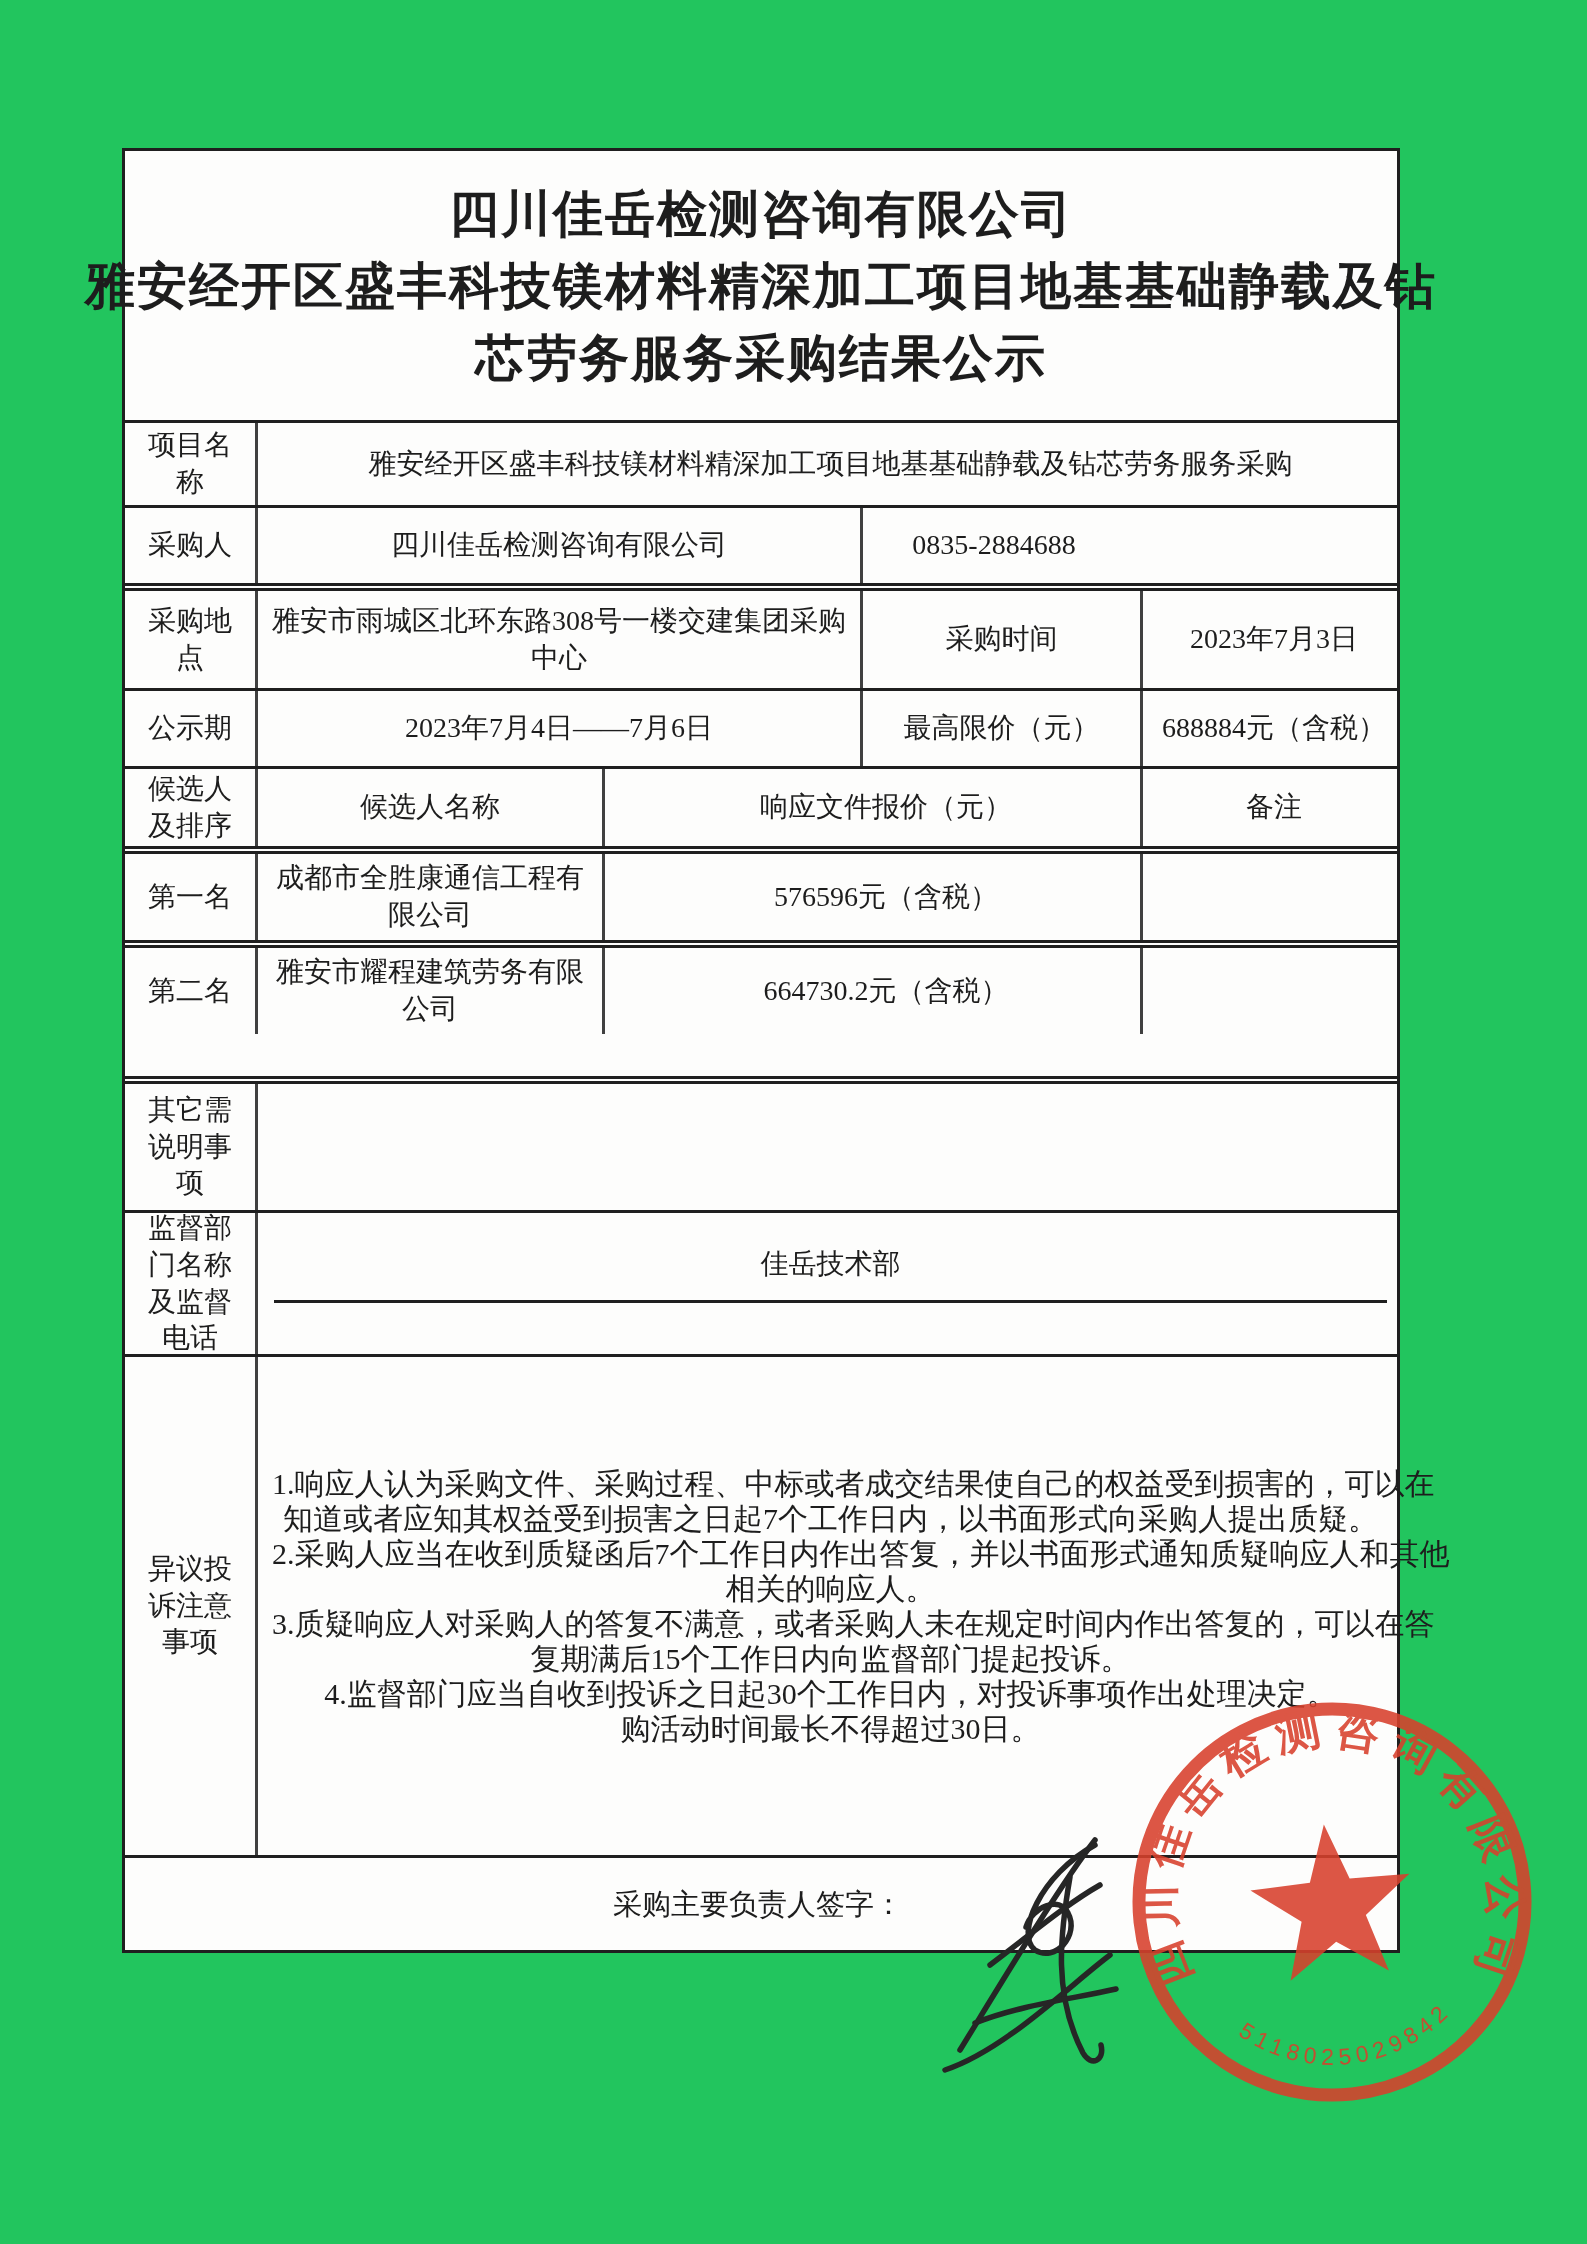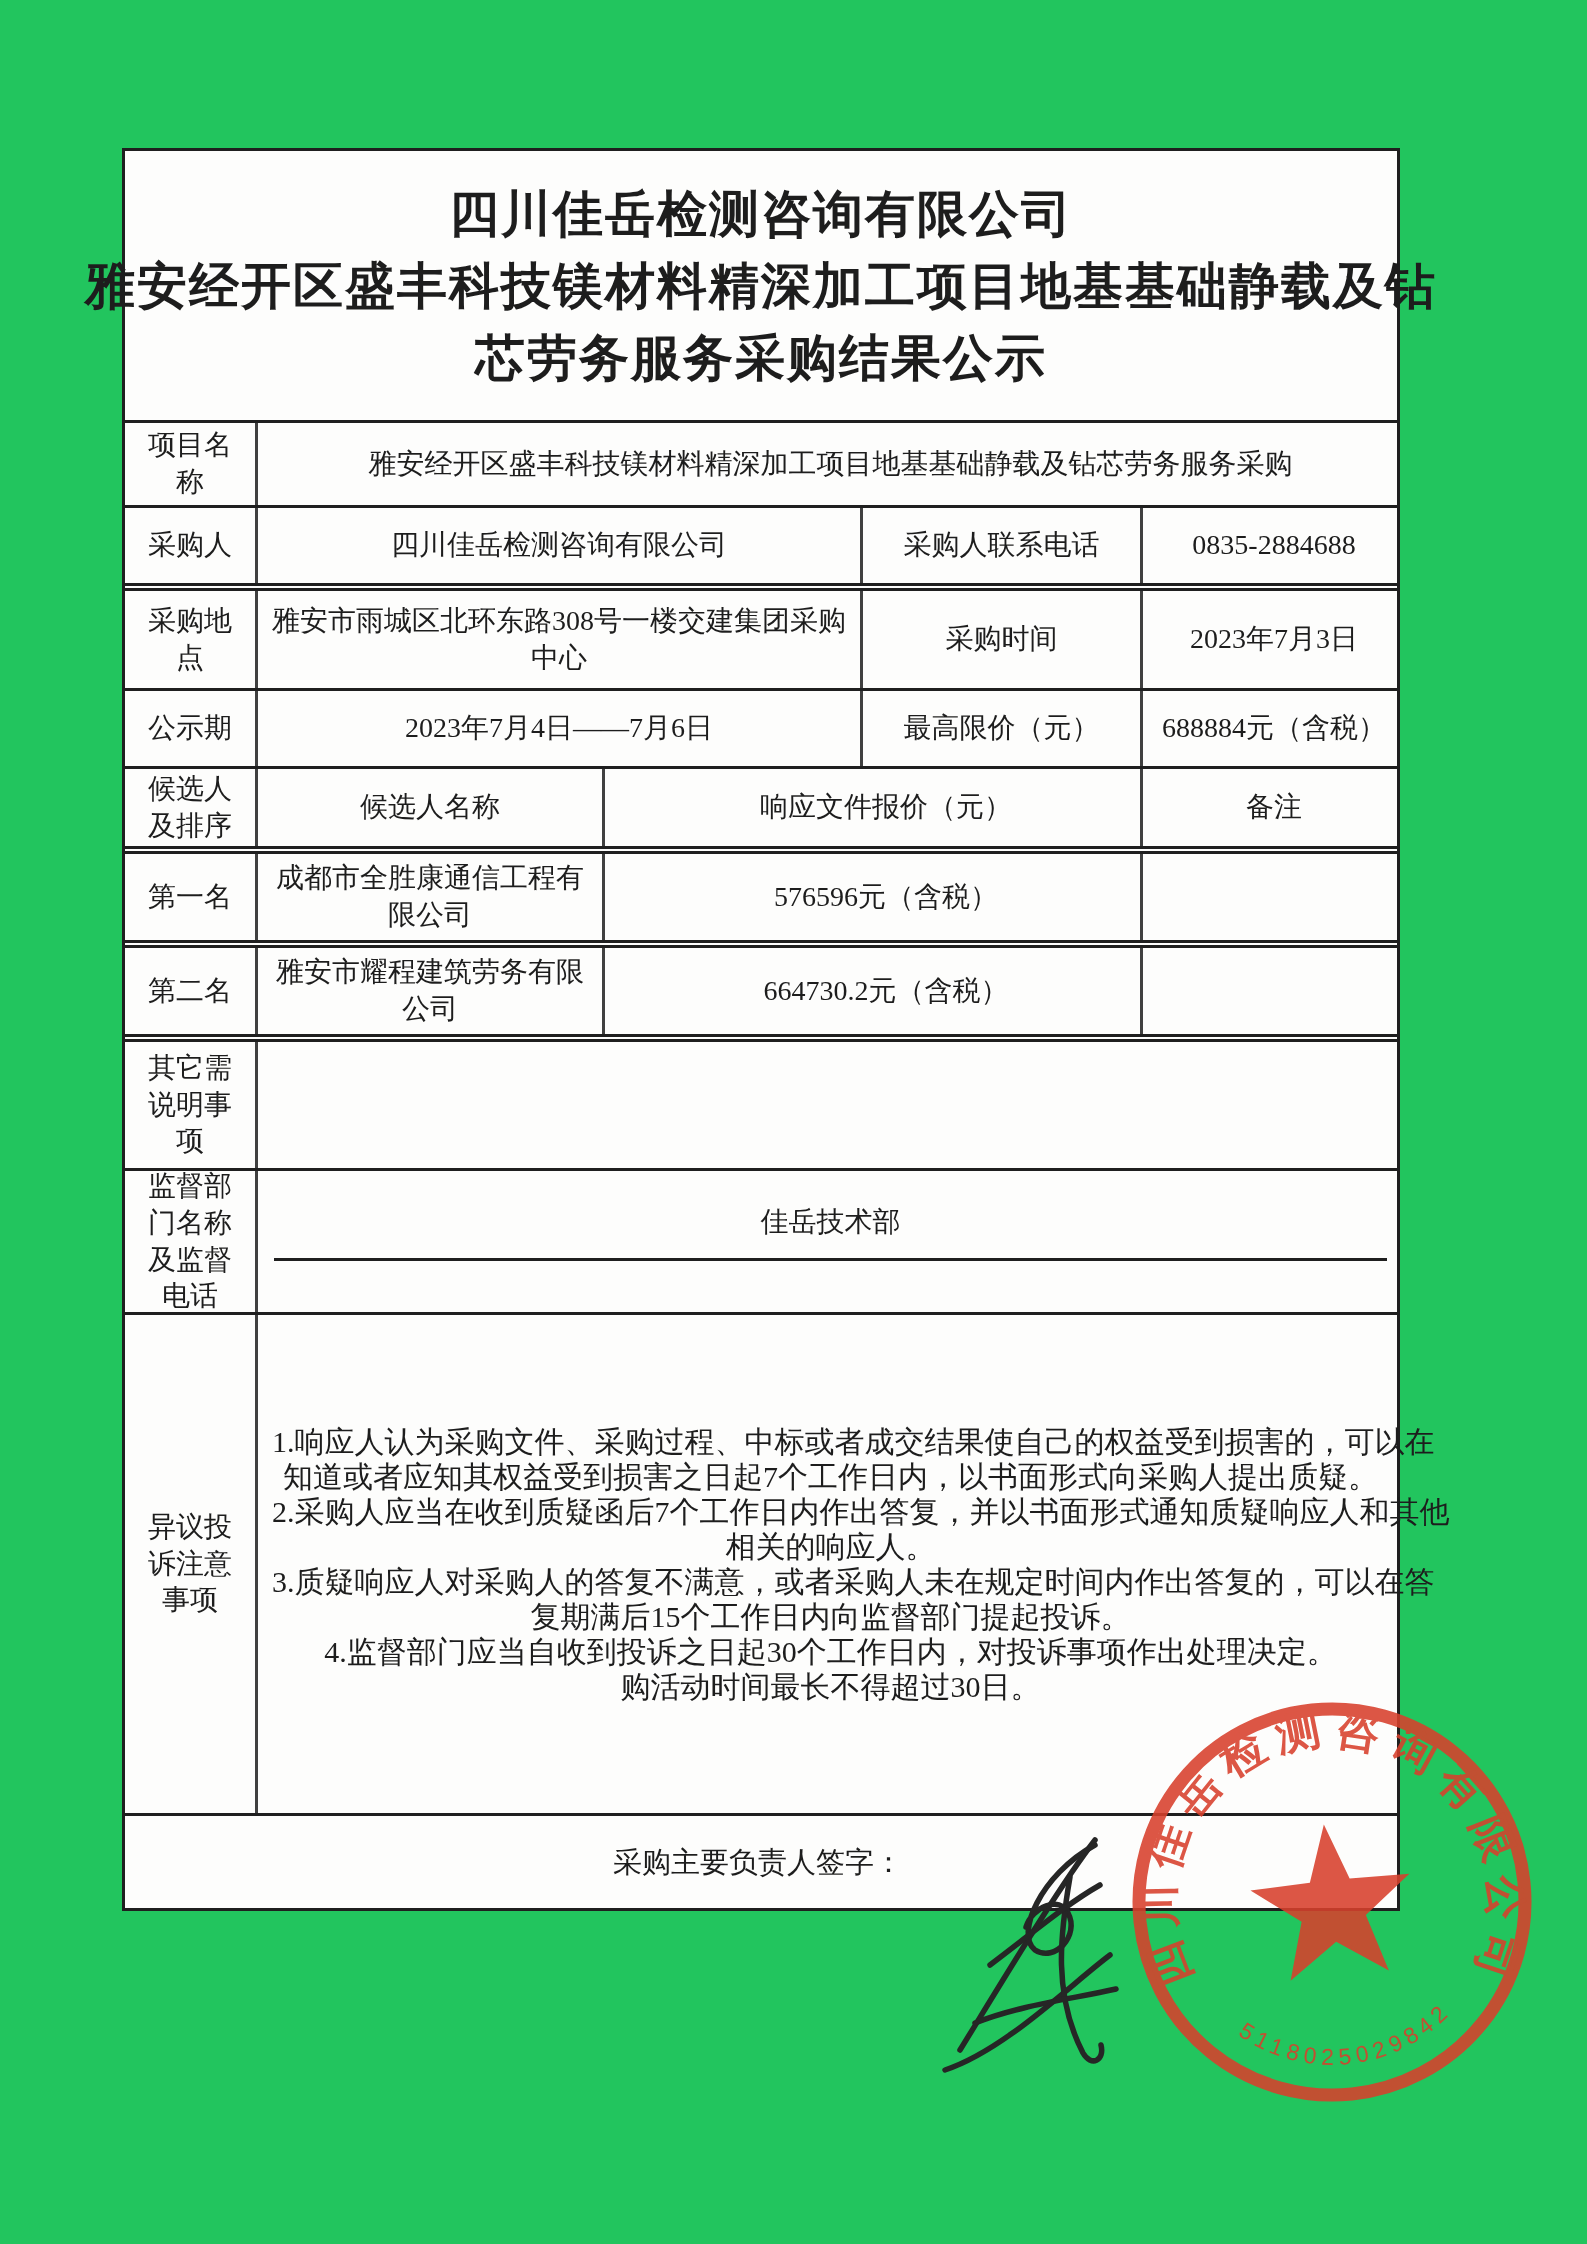--- a/index.html
+++ b/index.html
@@ -40,21 +40,21 @@
     font-weight:bold;font-size:50px;line-height:72px;
     letter-spacing:2px;white-space:nowrap;
   }
   
   .h-project{height:85px;}
   .h-buyer{height:78px;}
   .h-location{height:105px;}
   .h-period{height:78px;}
   .h-candhdr{height:80px;}
   .h-cand{height:94px;}
-  .h-other{height:134px;}
+  .h-other{height:134px;margin-top:42px;}
   .h-supervise{height:144px;}
   .h-dispute{height:501px;}
   .h-sign{height:95px;}
   
   .w-v1{width:605px;flex:0 0 605px;}
   .w-l2{width:280px;flex:0 0 280px;}
   .w-v2{width:265px;flex:0 0 265px;}
   .w-name{width:347px;flex:0 0 347px;}
   .w-price{width:538px;flex:0 0 538px;padding-left:35px;}
   .w-remark{width:265px;flex:0 0 265px;}
@@ -91,21 +91,20 @@
           <span class="lbl-inner">项目名称</span>
         </div>
       <div class="cell w-wide">雅安经开区盛丰科技镁材料精深加工项目地基基础静载及钻芯劳务服务采购</div>
     </div>
 
     <div class="trow h-buyer">
       <div class="cell nb lblcol">
           <span class="lbl-inner">采购人</span>
         </div>
       <div class="cell w-v1">四川佳岳检测咨询有限公司</div>
-      <div class="cell w-l2">采购人联系电话</div>
       <div class="cell w-v2">0835-2884688</div>
     </div>
 
     <div class="trow dbl h-location">
       <div class="cell nb lblcol">
           <span class="lbl-inner">采购地点</span>
         </div>
       <div class="cell w-v1">雅安市雨城区北环东路308号一楼交建集团采购中心</div>
       <div class="cell w-l2">采购时间</div>
       <div class="cell w-v2">2023年7月3日</div>

